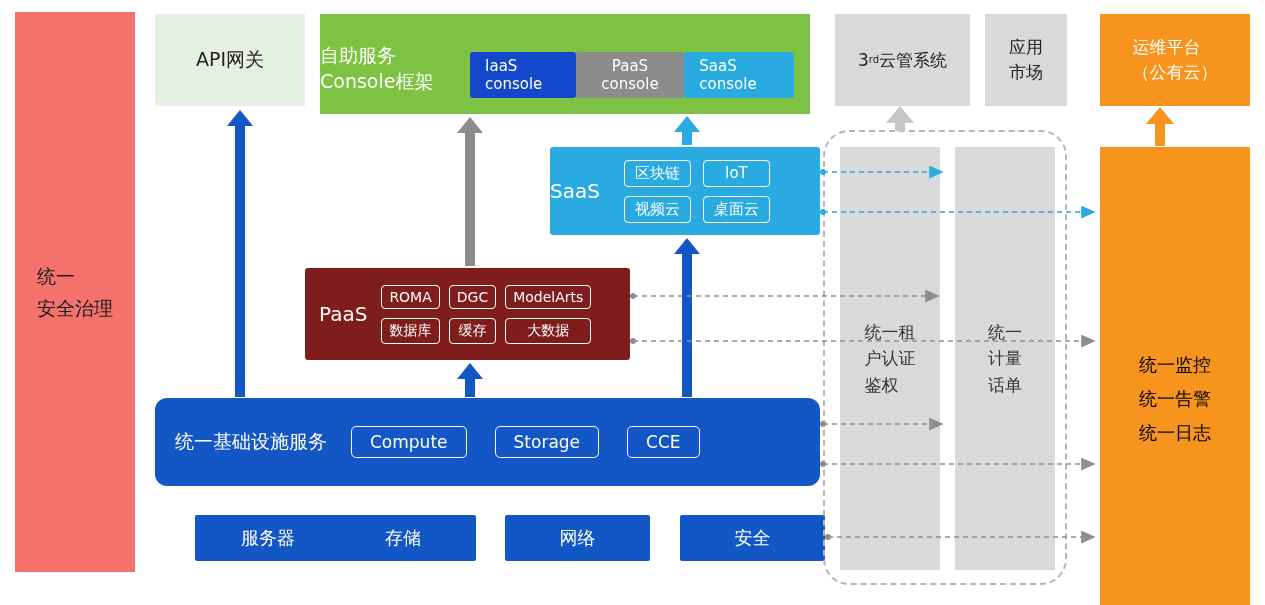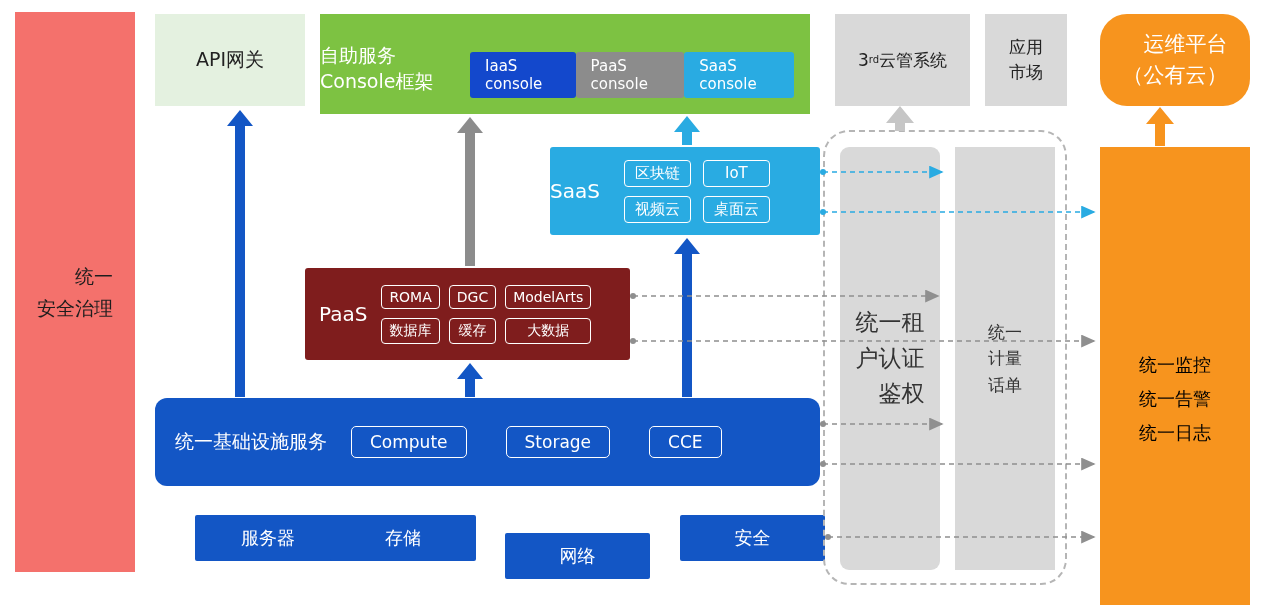--- a/index.html
+++ b/index.html
@@ -1,70 +1,70 @@
 <!DOCTYPE html>
 <html><head>
 <meta charset="utf-8">
 <style>
   html,body{margin:0;padding:0;background:#ffffff;}
   .canvas{position:relative;width:1265px;height:605px;background:#fff;
           font-family:"DejaVu Sans","Liberation Sans",sans-serif;overflow:hidden;}
   .abs{position:absolute;box-sizing:border-box;}
   .flexc{display:flex;align-items:center;justify-content:center;}
-  .pre{white-space:pre-line;text-align:right;}
+  .pre{white-space:pre-line;text-align:left;}
 
   .security-bar{left:15px;top:12px;width:120px;height:560px;background:#F4716C;
                 color:#1d1d1d;font-size:19px;line-height:1.7;}
   .api-gateway{left:155px;top:14px;width:150px;height:92px;background:#E4F1E0;
                color:#222;font-size:19px;}
   .console-frame{left:320px;top:14px;width:490px;height:100px;background:#7DC242;
                  display:flex;flex-direction:row;align-items:center;padding-top:9px;}
   .console-title{color:#fff;font-size:19px;}
   .console-buttons{display:flex;justify-content:space-between;width:100%;
                    padding:0 16px;margin-top:12px;box-sizing:border-box;}
   .console-btn{color:#fff;font-size:15px;padding:5px 15px;border-radius:3px;}
   .btn-iaas{background:#1348CC;}
-  .btn-paas{background:#8C8C8C;}
+  .btn-paas{background:#8C8C8C;text-align:center;}
   .btn-saas{background:#29ABE2;}
   .third-cloud{left:835px;top:14px;width:135px;height:92px;background:#D9D9D9;
                color:#222;font-size:17px;}
   .third-cloud sup{font-size:10px;line-height:0;}
   .app-market{left:985px;top:14px;width:82px;height:92px;background:#D9D9D9;
               color:#222;font-size:17px;line-height:1.5;}
   .ops-platform{left:1100px;top:14px;width:150px;height:92px;background:#F7941E;
-                color:#fff;font-size:21px;line-height:1.5;border-radius:27px;}
+                color:#fff;font-size:17px;line-height:1.5;}
 
   .saas-box{left:550px;top:147px;width:270px;height:88px;background:#29ABE2;
             border-radius:3px;display:flex;align-items:center;gap:24px;}
   .saas-label{color:#fff;font-size:20px;}
   .saas-chips{display:grid;grid-template-columns:auto auto;gap:9px 12px;}
   .paas-box{left:305px;top:268px;width:325px;height:92px;background:#7f1d1d;
             border-radius:3px;display:flex;align-items:center;padding-left:14px;gap:14px;}
   .paas-label{color:#fff;font-size:20px;}
   .paas-chips{display:grid;grid-template-columns:auto auto auto;gap:9px 9px;}
   .chip{border:1.5px solid #fff;border-radius:4px;color:#fff;text-align:center;
         font-size:15px;padding:3px 10px;}
   .paas-chips .chip{font-size:14px;padding:3px 7px;}
 
   .infra-box{left:155px;top:398px;width:665px;height:88px;background:#1356C5;
              border-radius:12px;display:flex;align-items:center;padding-left:20px;gap:24px;}
   .infra-label{color:#fff;font-size:19px;white-space:nowrap;}
-  .infra-chips{display:flex;gap:39px;align-items:center;}
+  .infra-chips{display:flex;gap:28px;align-items:center;}
   .infra-chips .chip{font-size:17px;padding:5px 18px;border-radius:5px;}
 
   .hw-box{top:515px;height:46px;background:#1356C5;color:#fff;font-size:18px;border-radius:2px;}
   .hw-1{left:155px;width:146px;margin-left:40px;}
   .hw-2{left:330px;width:146px;}
-  .hw-3{left:505px;width:145px;margin-top:18px;}
+  .hw-3{left:505px;width:145px;}
   .hw-4{left:680px;width:145px;}
 
   .dashed-container{left:823px;top:130px;width:244px;height:455px;
                     border:2px dashed #B5B5B5;border-radius:26px;}
   .auth-bar{left:840px;top:147px;width:100px;height:423px;background:#D9D9D9;
-            color:#333;font-size:23px;line-height:1.55;border-radius:9px;}
+            color:#333;font-size:17px;line-height:1.55;}
   .billing-bar{left:955px;top:147px;width:100px;height:423px;background:#D9D9D9;
                color:#333;font-size:17px;line-height:1.55;}
   .monitor-bar{left:1100px;top:147px;width:150px;height:504px;background:#F7941E;
                color:#000000;font-size:18px;line-height:1.9;}
 
   .overlay{position:absolute;left:0;top:0;z-index:5;pointer-events:none;}
 </style>
 </head>
 <body>
 

